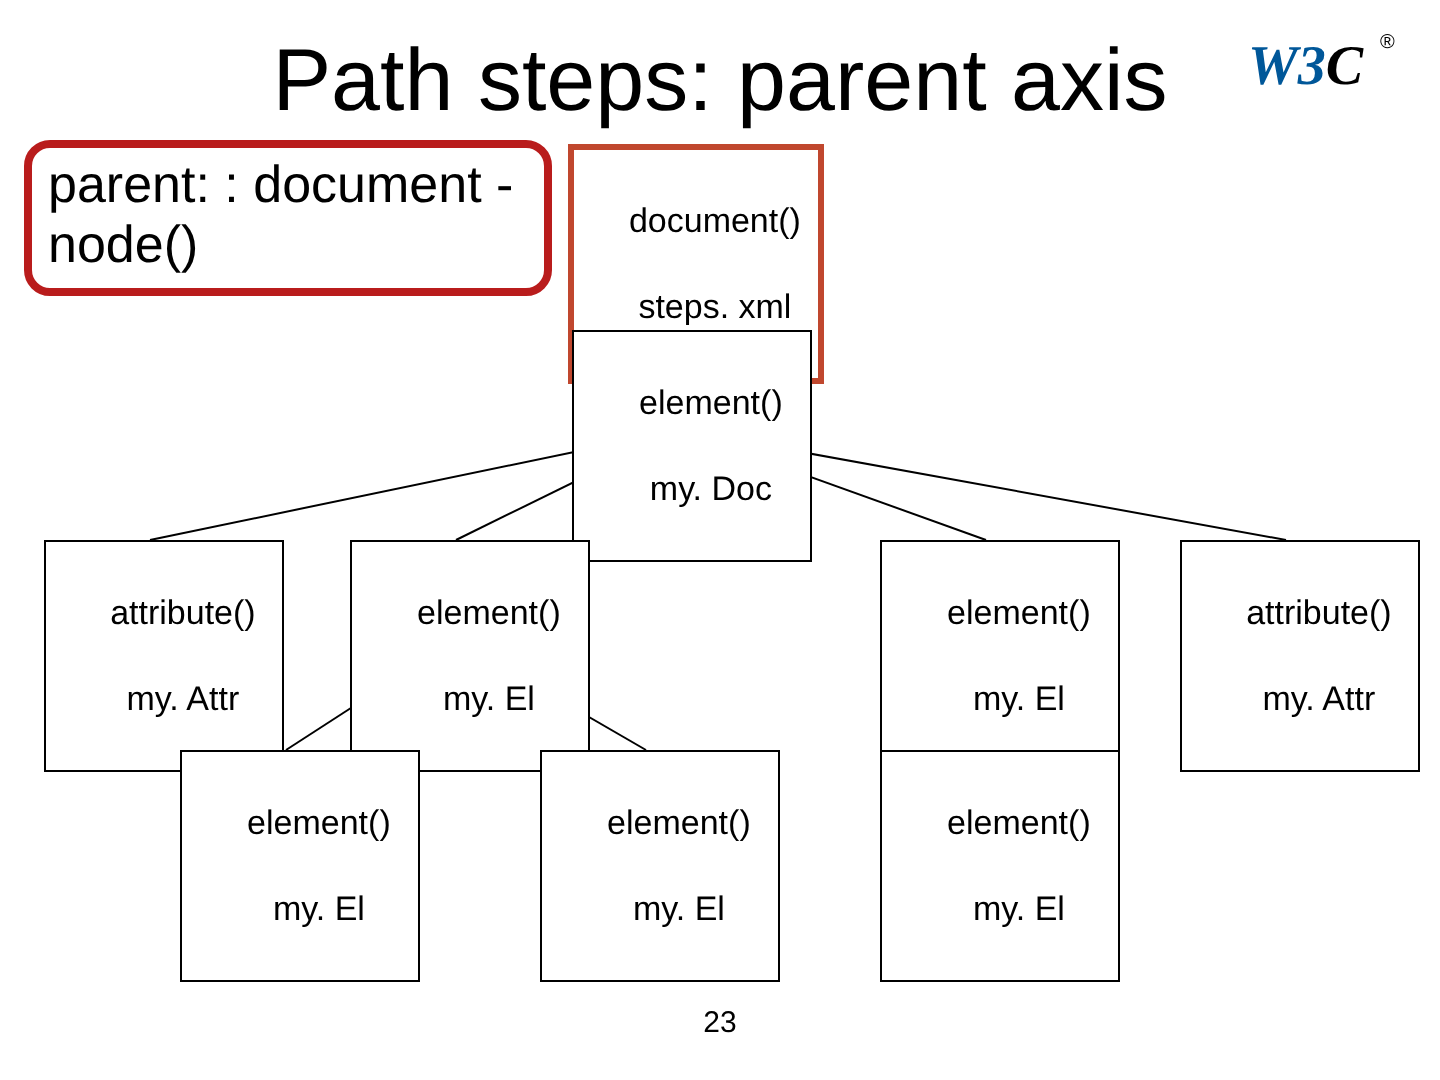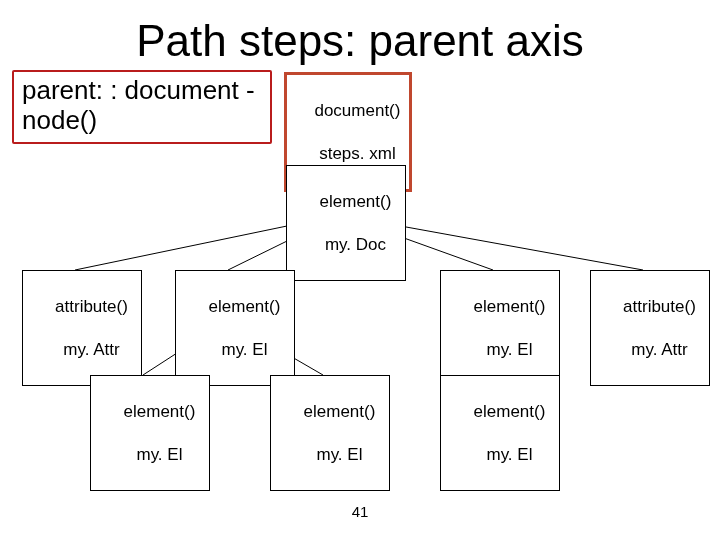--- a/index.html
+++ b/index.html
@@ -28,22 +28,22 @@
   .logo {
     position: absolute;
     top: 12px;
     right: 20px;
   }
   .path-label {
     position: absolute;
     top: 70px;
     left: 12px;
     width: 240px;
-    border: 2px solid #b91c1c;
-    border-radius: 2px;
+    border: 4px solid #b91c1c;
+    border-radius: 13px;
     padding: 4px 8px 6px 8px;
     font-size: 26px;
     line-height: 1.15;
   }
   .node {
     position: absolute;
     border: 1px solid #000;
     background: #fff;
     text-align: center;
     font-size: 17px;
@@ -72,20 +72,28 @@
     font-size: 15px;
   }
 </style>
 </head>
 <body>
 
 <div class="slide">
 
   <div class="title">Path steps: parent axis</div>
 
+  <div class="logo">
+    <svg width="76" height="40" viewBox="0 0 76 40">
+      <text x="0" y="30" font-family="Georgia, 'Times New Roman', serif" font-size="28" font-style="italic" font-weight="bold">
+        <tspan fill="#005799">W3</tspan><tspan fill="#000">C</tspan>
+      </text>
+      <text x="66" y="12" font-size="10" fill="#000">®</text>
+    </svg>
+  </div>
 
   <div class="path-label">parent: : document
 -node()</div>
 
   <div class="node highlight" style="left:284px; top:72px; width:110px;">
     <span>document()</span><br>
     <span>steps. xml</span>
   </div>
 
   <div class="node" style="left:286px; top:165px; width:106px;">
@@ -131,14 +139,14 @@
     <line x1="340" y1="215" x2="228" y2="270" stroke="#000" stroke-width="1"></line>
     <line x1="340" y1="215" x2="493" y2="270" stroke="#000" stroke-width="1"></line>
     <line x1="340" y1="215" x2="643" y2="270" stroke="#000" stroke-width="1"></line>
 
     <line x1="228" y1="320" x2="143" y2="375" stroke="#000" stroke-width="1"></line>
     <line x1="228" y1="320" x2="323" y2="375" stroke="#000" stroke-width="1"></line>
 
     <line x1="493" y1="320" x2="493" y2="375" stroke="#000" stroke-width="1"></line>
   </svg>
 
-  <div class="page-num">41</div>
+  <div class="page-num">23</div>
 </div>
 
 </body></html>

